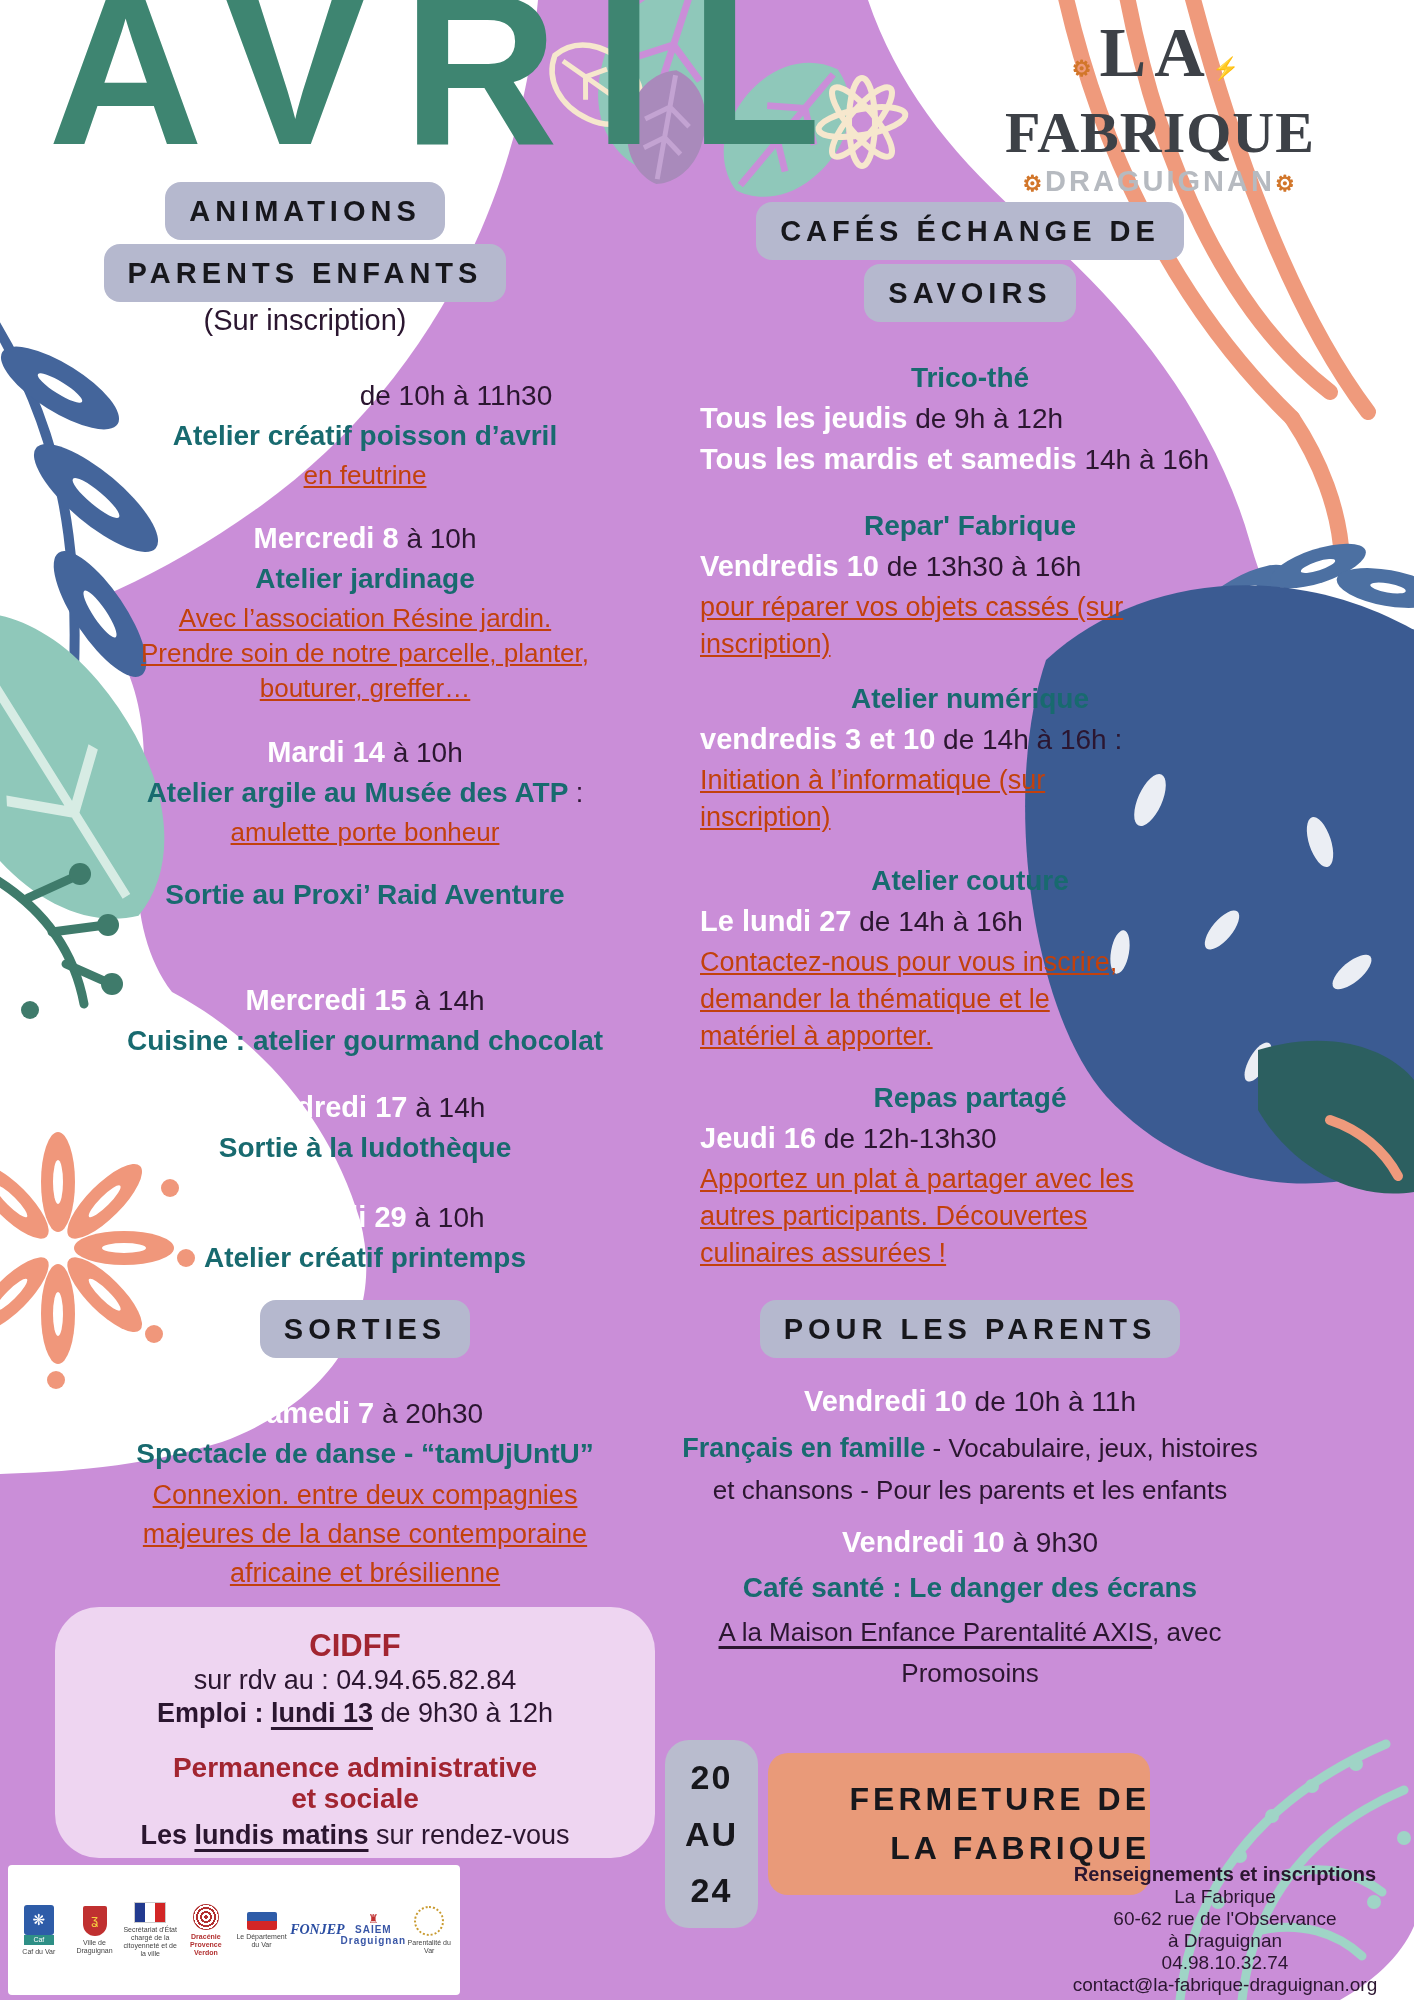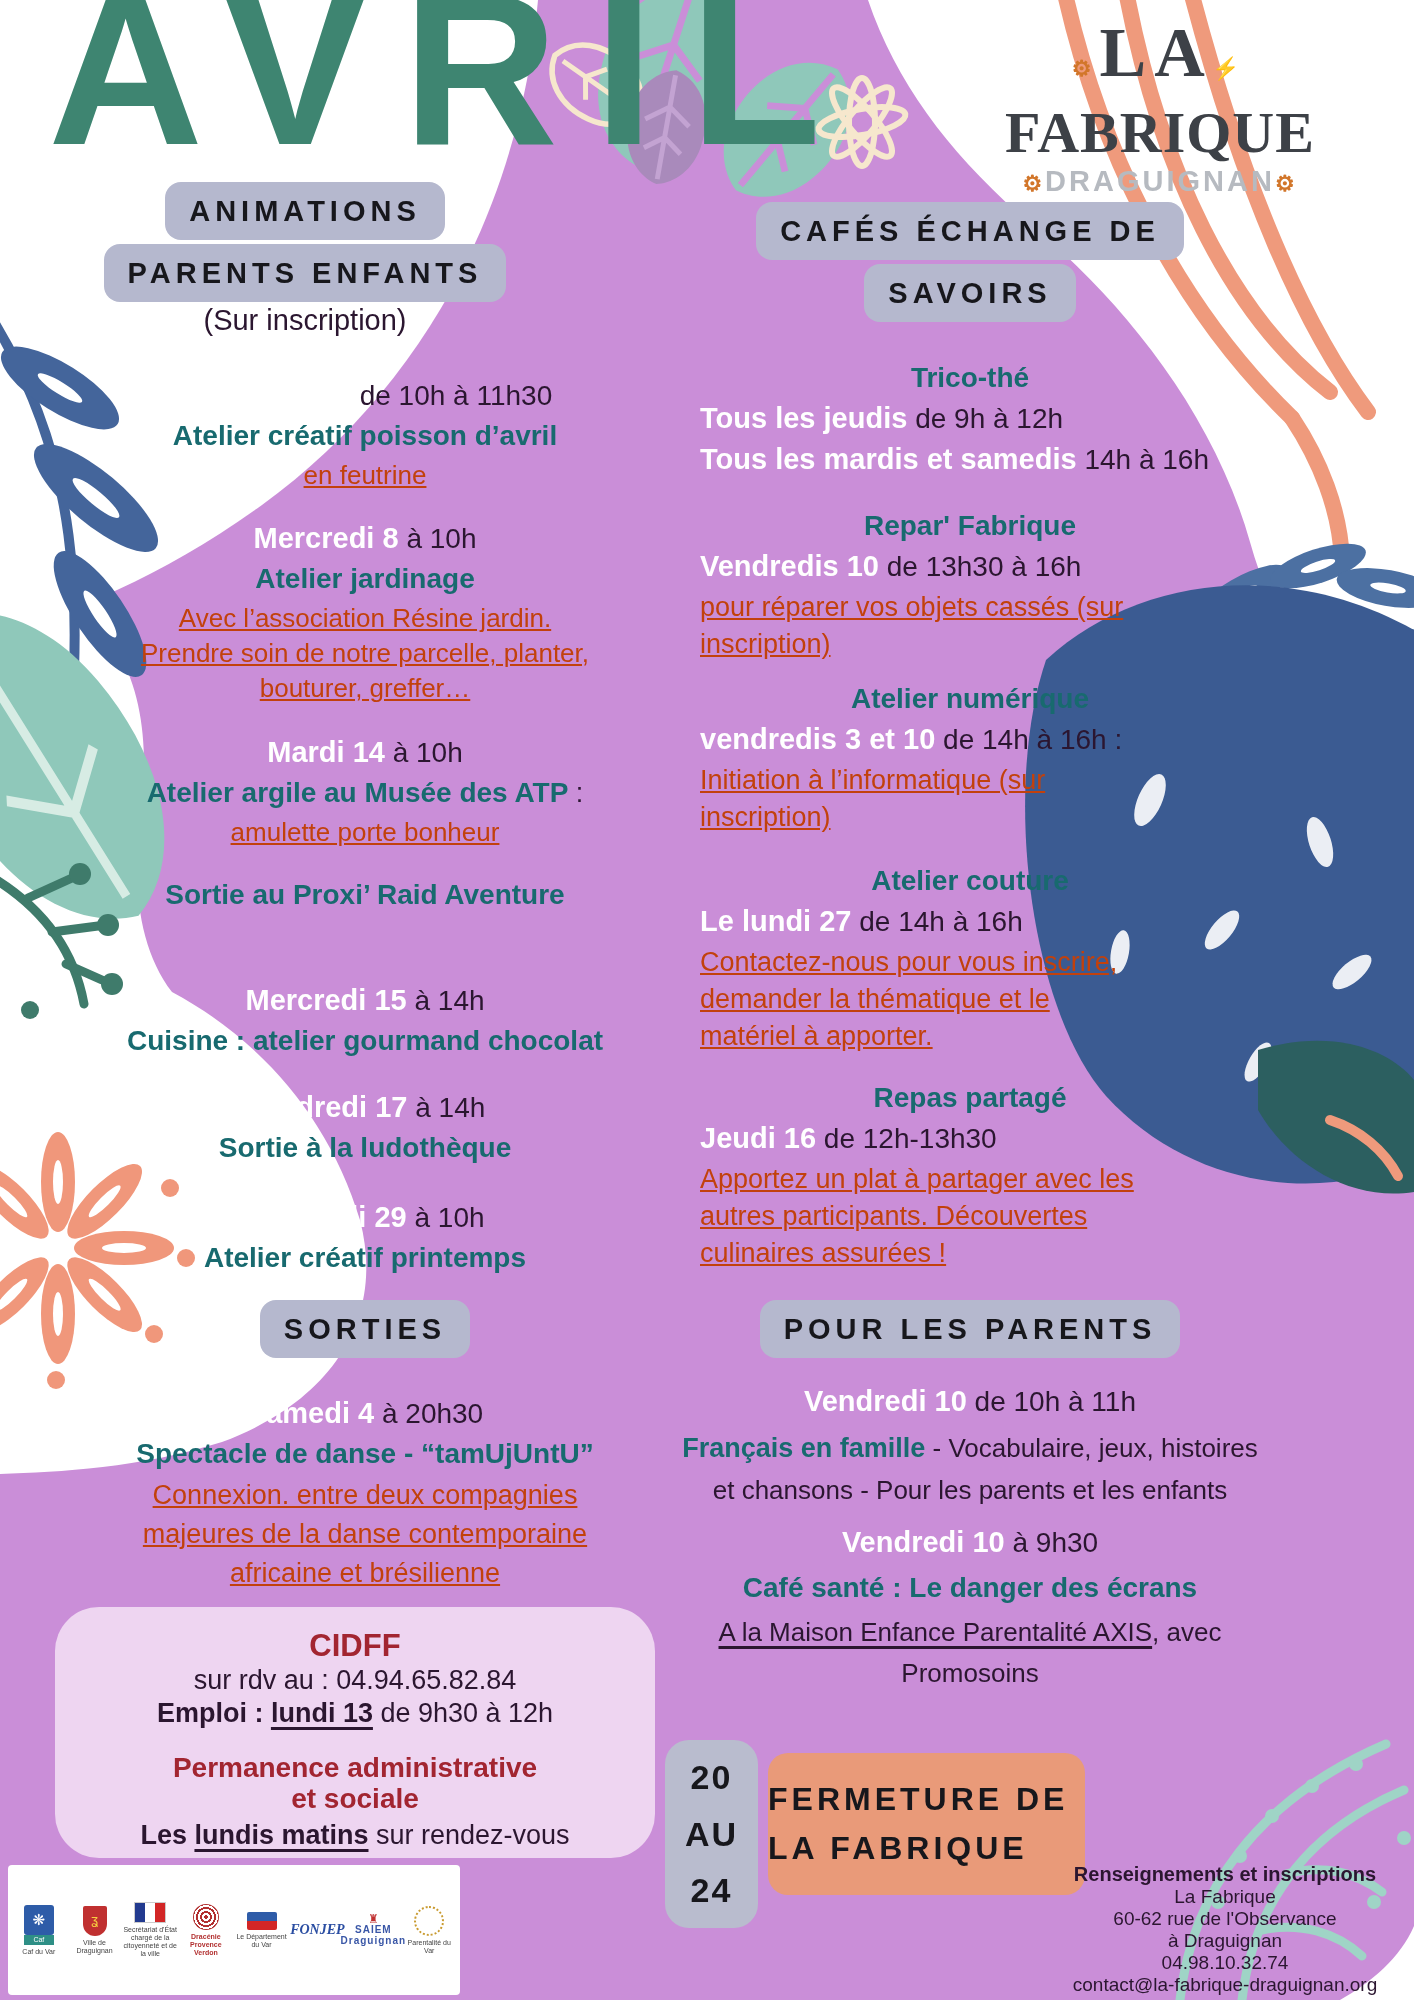--- a/index.html
+++ b/index.html
@@ -51,22 +51,22 @@
   .cidff-l2{font-size:27px;line-height:33px;font-weight:bold;}
   .cidff-perm{font-size:28px;line-height:31px;font-weight:bold;color:#a22531;white-space:pre-line;margin-top:22px;}
   .cidff-l4{font-size:27px;line-height:34px;font-weight:bold;margin-top:4px;}
   
   .daysbox{
     left:665px;top:1712px;width:93px;height:188px;background:#b9bcce;border-radius:24px;
     display:flex;flex-direction:column;align-items:center;justify-content:space-evenly;
     font-size:34px;font-weight:bold;color:#17171c;letter-spacing:2px;margin-top:28px;
   }
   .closurebox{
-    left:768px;top:1753px;width:317px;height:142px;background:#e99a79;border-radius:20px;
-    display:flex;flex-direction:column;align-items:flex-start;justify-content:center;gap:12px;
+    left:768px;top:1753px;width:382px;height:142px;background:#e99a79;border-radius:20px;
+    display:flex;flex-direction:column;align-items:flex-end;justify-content:center;gap:12px;
     font-size:32px;font-weight:bold;color:#17171c;letter-spacing:4px;
   }
   
   .contact{left:1050px;top:1862px;width:350px;text-align:center;color:#2b1630;}
   .contact-title{font-size:20px;font-weight:bold;line-height:24px;}
   .contact .cl{font-size:19px;line-height:22px;font-family:"Liberation Sans",sans-serif;}
   
   .partners{
     left:8px;top:1865px;width:452px;height:130px;background:#ffffff;border-radius:4px;
     display:flex;align-items:center;justify-content:space-evenly;padding:0 4px;box-sizing:border-box;gap:2px;
@@ -283,21 +283,21 @@
 
 <div class="abs ctr lev" style="left:85px;top:1199px;width:560px;">
   <div class="ln"><span class="date">Mercredi 29</span><span class="time"> à 10h</span></div>
   <div class="ln"><span class="etitle">Atelier créatif printemps</span></div>
 </div>
 
 <div class="abs ctr" style="left:85px;top:1300px;width:560px;">
   <span class="hdrbox">SORTIES</span>
 </div>
 <div class="abs ctr lev" style="left:65px;top:1395px;width:600px;">
-  <div class="ln"><span class="date">Samedi 4</span><span class="time"> à 20h30</span></div>
+  <div class="ln"><span class="date">Samedi 7</span><span class="time"> à 20h30</span></div>
   <div class="ln"><span class="etitle">Spectacle de danse - “tamUjUntU”</span></div>
   <div class="pre" style="font-size:27px;line-height:39px;">Connexion. entre deux compagnies
 majeures de la danse contemporaine
 africaine et brésilienne</div>
 </div>
 
 <div class="abs cidff">
   <div class="cidff-title">CIDFF</div>
   <div class="cidff-l1">sur rdv au : 04.94.65.82.84</div>
   <div class="cidff-l2"><span>Emploi : </span><span class="u">lundi 13</span><span style="font-weight:normal;"> de 9h30 à 12h</span></div>

